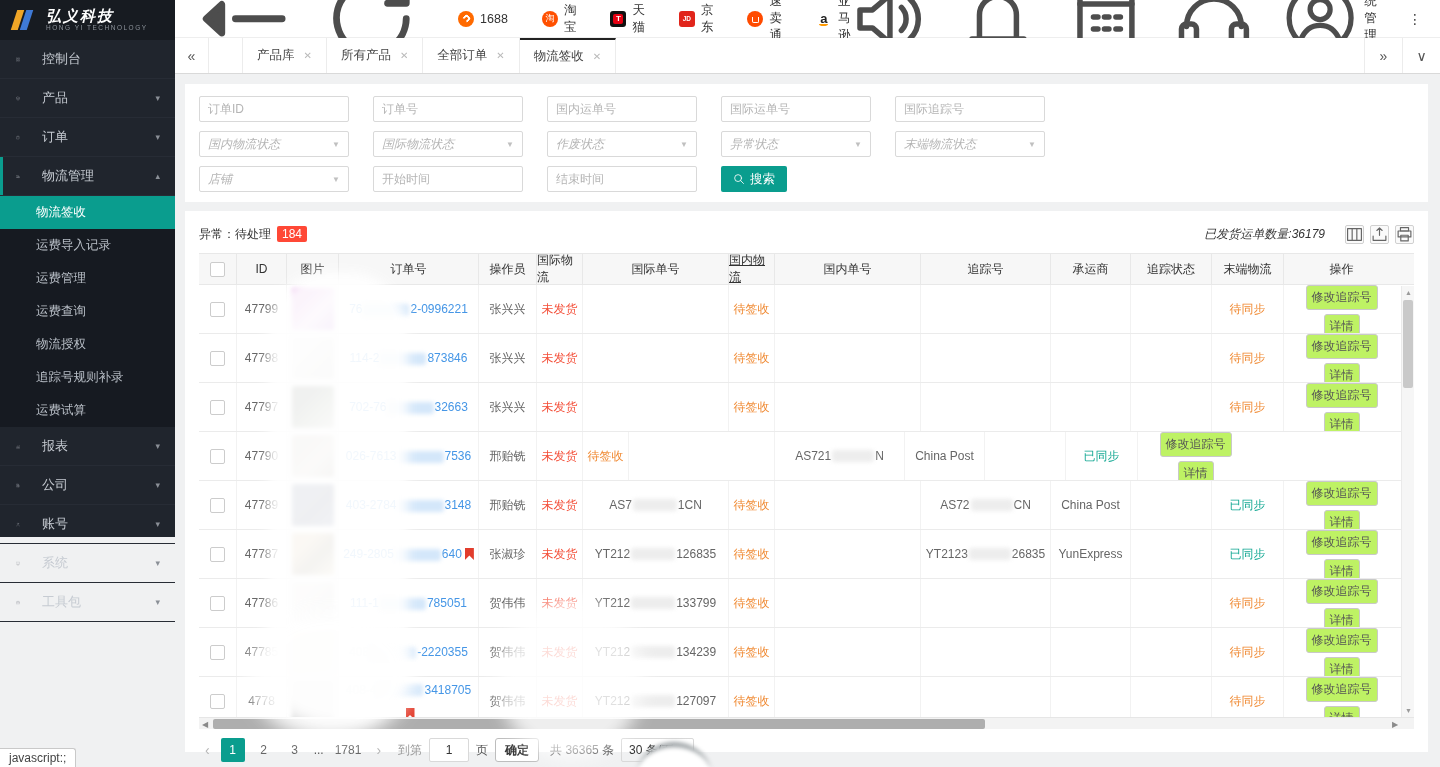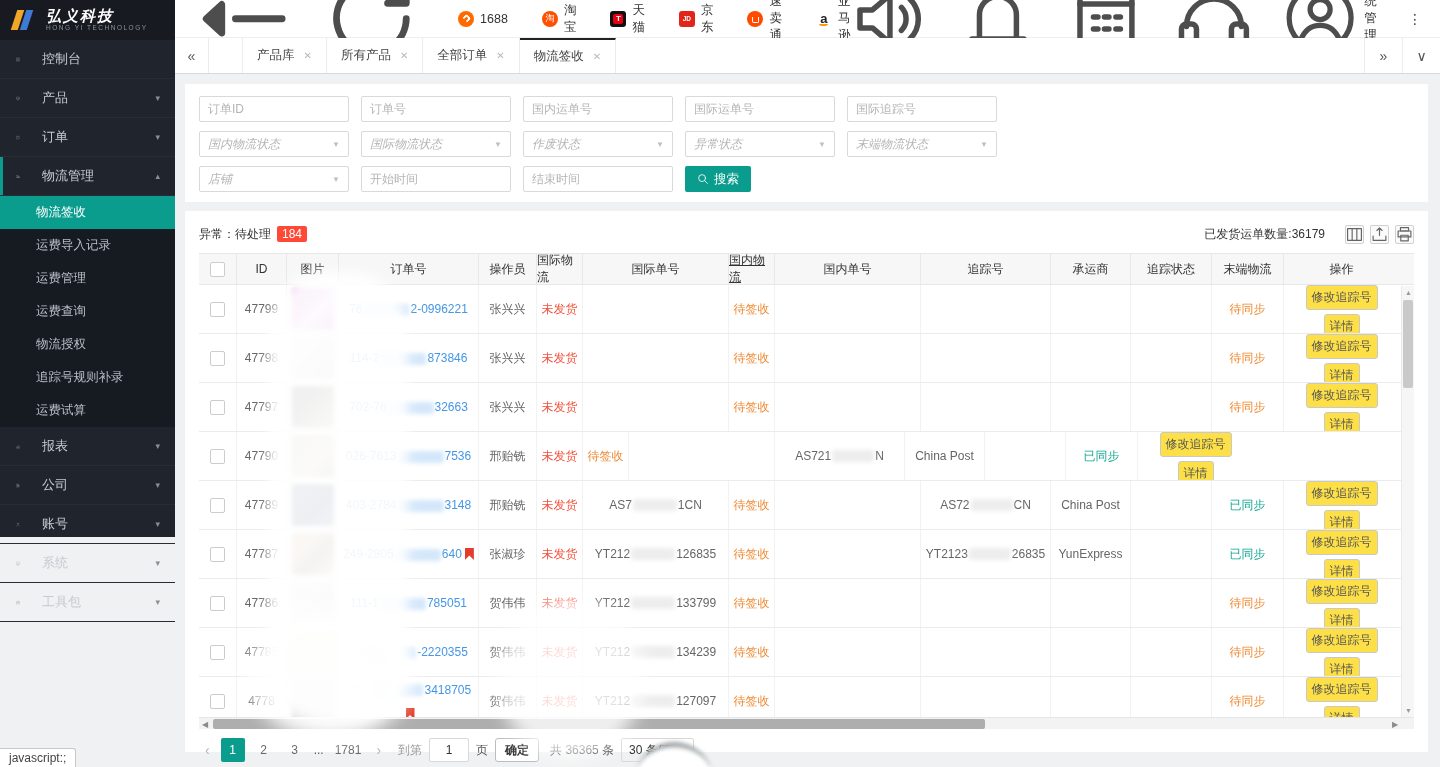--- a/index.html
+++ b/index.html
@@ -55,35 +55,35 @@
     font-size:12.5px; cursor:pointer; position:relative; }
   .tab .x { margin-left:9px; color:#b9b9b9; font-size:10px; }
   .tab.active { border-top:2px solid #222; background:#fff; }
   .tab-right { margin-left:auto; display:flex; }
   .tab-right .tab-nav { border-right:none; border-left:1px solid #ececec; width:38px; }
 
   
   .main { position:absolute; left:175px; top:74px; width:1265px; height:693px; padding:10px 12px 0 10px; }
   .card { background:#fff; }
   .filter-card { padding:12px 14px 10px; }
-  .f-row { display:flex; gap:12px; margin-bottom:9px;align-items:center; }
+  .f-row { display:flex; gap:24px; margin-bottom:9px;align-items:center; }
   .f-input, .f-select { width:150px; height:26px; border:1px solid #d9d9d9; border-radius:2px;
     padding:0 8px; color:#b5b5b5; font-size:12px; display:flex; align-items:center; background:#fff; }
   .f-input input { border:none; outline:none; width:100%; font-size:12px; color:#333; font-family:inherit; }
   .f-input input::placeholder { color:#b5b5b5; }
   .f-select { justify-content:space-between; cursor:pointer;font-style:italic; }
   .f-select .dcaret { color:#c0c0c0; font-size:8px; }
   .search-btn { width:66px; height:26px; background:#0a9d8e; color:#fff; border:none; border-radius:2px;
     display:flex; align-items:center; justify-content:center; gap:5px; font-size:12.5px; cursor:pointer; }
   .search-btn svg { width:12px; height:12px; }
 
   .table-card { margin-top:9px; padding:8px 14px 0; position:relative; height:541px; }
   .t-toolbar { height:30px; display:flex; align-items:center; }
   .badge { background:#ff4836; color:#fff; border-radius:2px; padding:1px 5px; margin-left:6px; font-size:12px; }
-  .t-toolbar .right { margin-left:auto; display:flex; align-items:center; gap:6px; }
+  .t-toolbar .right { margin-left:auto; display:flex; align-items:center; gap:6px;font-style:italic; }
   .shipped { margin-right:14px; color:#333; }
   .mini-btn { width:19px; height:19px; border:1px solid #d0d0d0; border-radius:2px; background:#fafafa;
     display:flex; align-items:center; justify-content:center; color:#666; cursor:pointer; }
   .mini-btn svg { width:12px; height:12px; }
 
   .t-wrap { position:relative; margin-top:4px; }
   .t-header { display:flex; background:#f7f7f7; border:1px solid #e8e8e8; border-left:none; border-right:none; height:32px; }
   .th { display:flex; align-items:center; justify-content:center; font-size:12px; color:#333;
     border-right:1px solid #e8e8e8; flex:none; }
   .th:last-child { border-right:none; }
@@ -96,21 +96,21 @@
   .thumb { width:42px; height:42px; border-radius:2px; filter:blur(2px); }
   .lnk { color:#4596e6; cursor:pointer; }
   .blur-seg { display:inline-block; height:12px; border-radius:3px; filter:blur(2px); vertical-align:middle; margin:0 1px; }
   .blur-blue { background:#d4e7fa; }
   .blur-gray { background:#ededed; }
   .red { color:#f4503a; }
   .orange { color:#f08a33; }
   .green { color:#13a893; }
   .bookmark { width:9px; height:12px; background:#e23d2d; display:inline-block; margin-left:3px;
     clip-path:polygon(0 0,100% 0,100% 100%,50% 62%,0 100%); }
-  .row-btn { border:1px solid #c9c9c9; background:#fde047; border-radius:3px; color:#555; font-size:12px;
+  .row-btn { border:1px solid #c9c9c9; background:#bef264; border-radius:3px; color:#555; font-size:12px;
     padding:3px 5px; cursor:pointer; font-family:inherit; }
   .op-cell { gap:4px; }
 
   
   .hscroll { height:12px; background:#f3f3f3; position:relative; border-top:1px solid #e6e6e6; }
   .hthumb { position:absolute; left:14px; top:1px; height:10px; width:772px; background:#aeaeae; border-radius:2px; }
   .harrow { position:absolute; top:0; width:12px; height:12px; color:#8a8a8a; font-size:8px; display:flex; align-items:center; justify-content:center; }
   .vscroll { position:absolute; right:0; top:33px; width:13px; height:431px; background:#f6f6f6; border-left:1px solid #eaeaea; }
   .vthumb { position:absolute; left:1px; top:14px; width:10px; height:88px; background:#c9c9c9; border-radius:2px; }
   .varrow { position:absolute; left:0; width:13px; height:13px; color:#9a9a9a; font-size:7px; display:flex; align-items:center; justify-content:center; }

